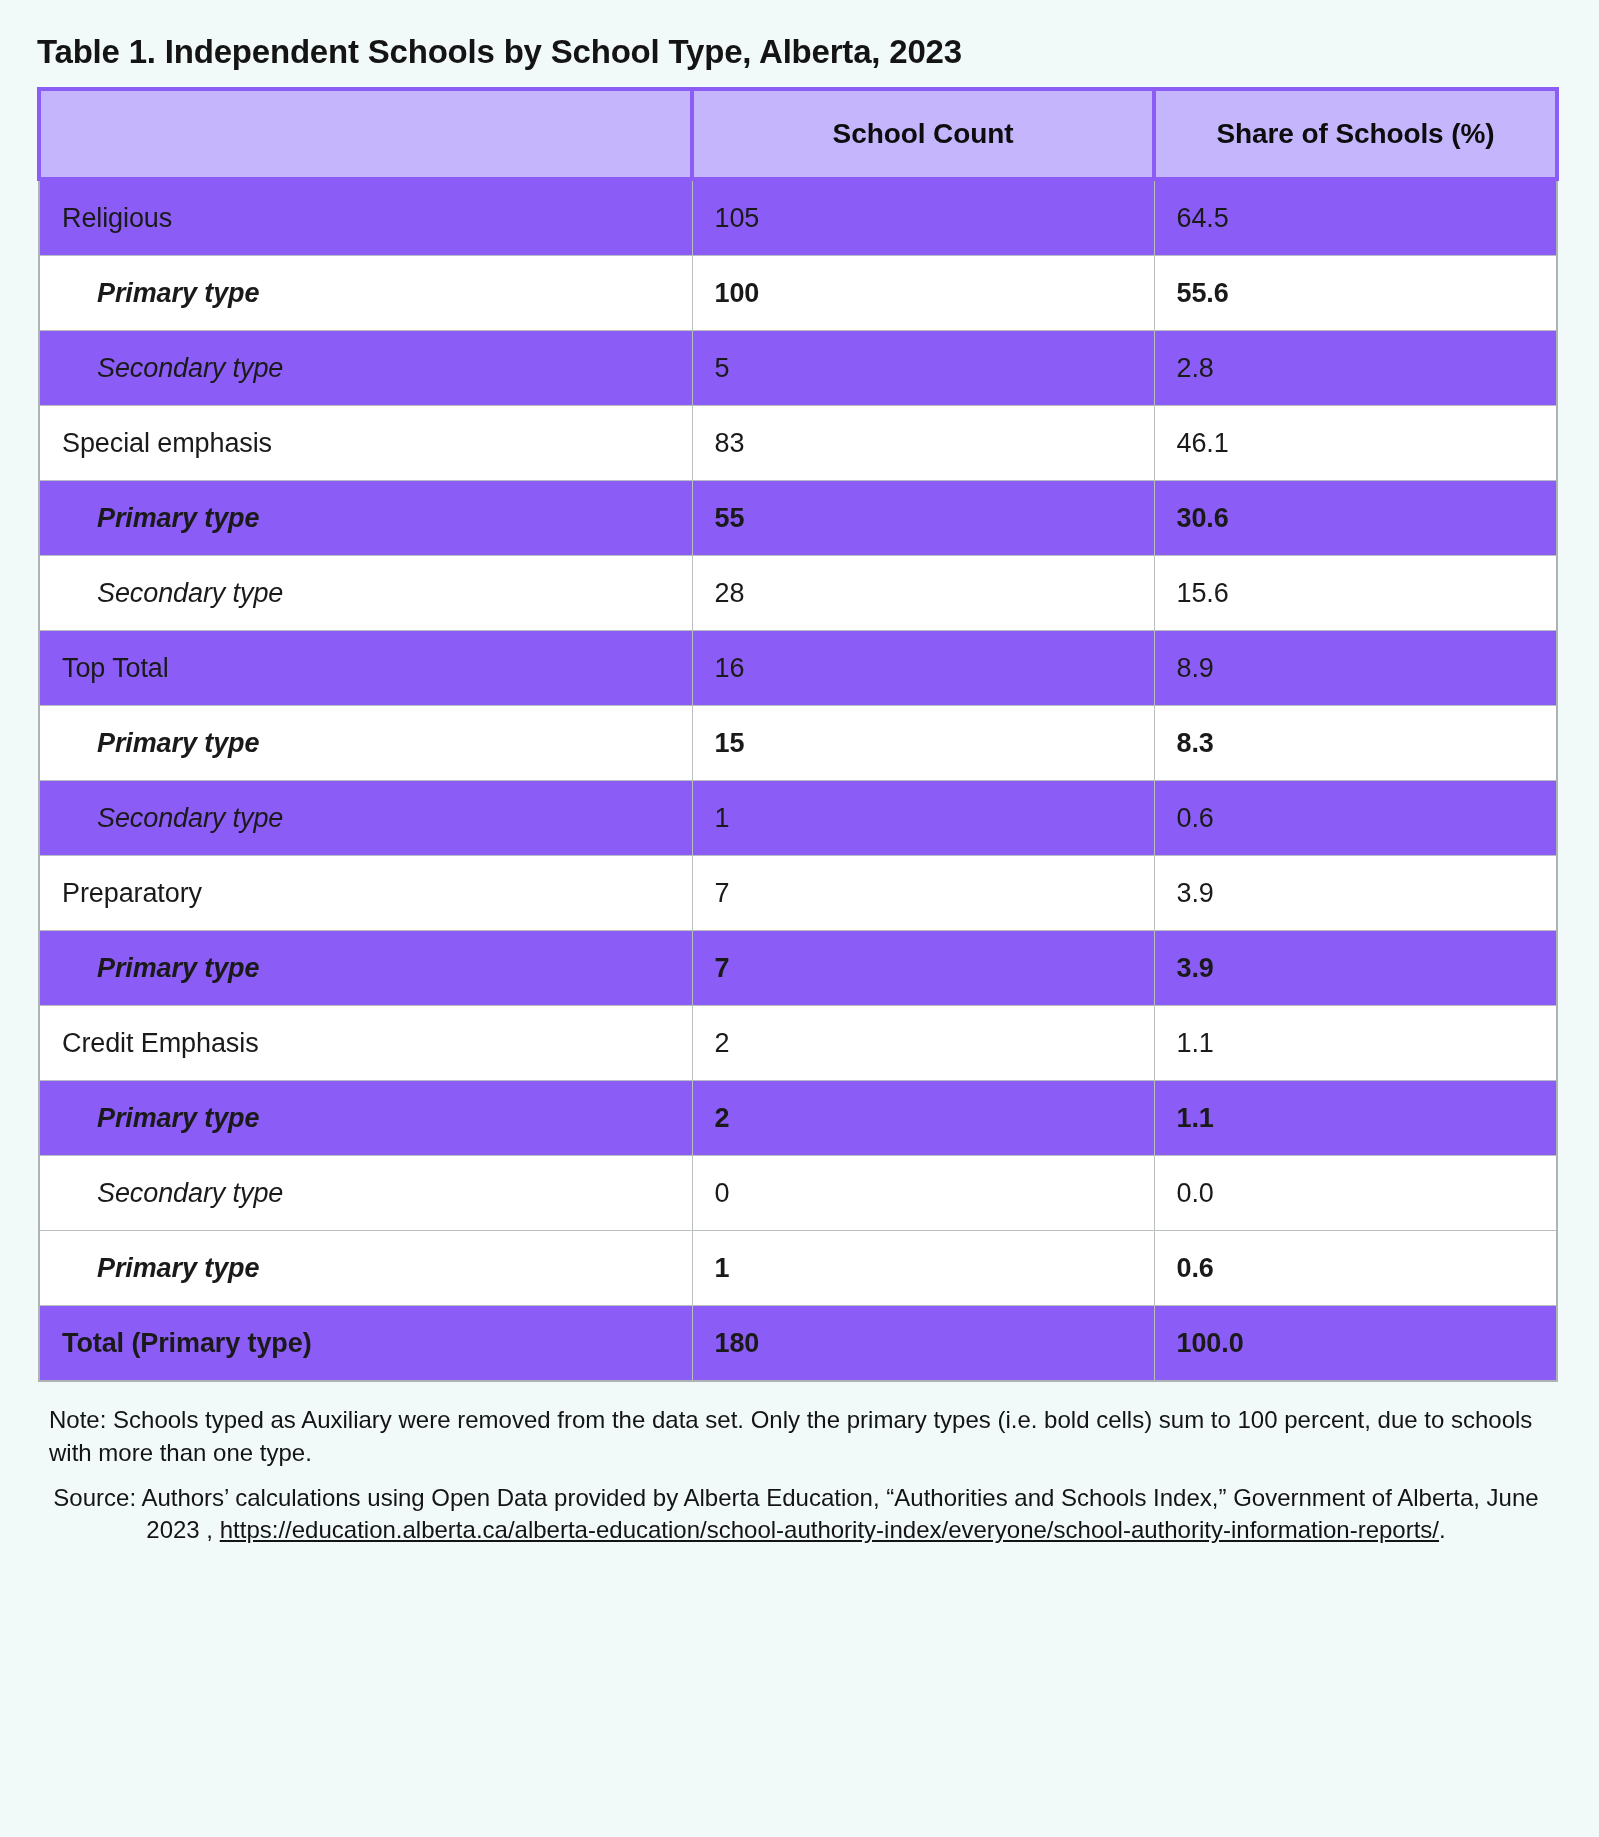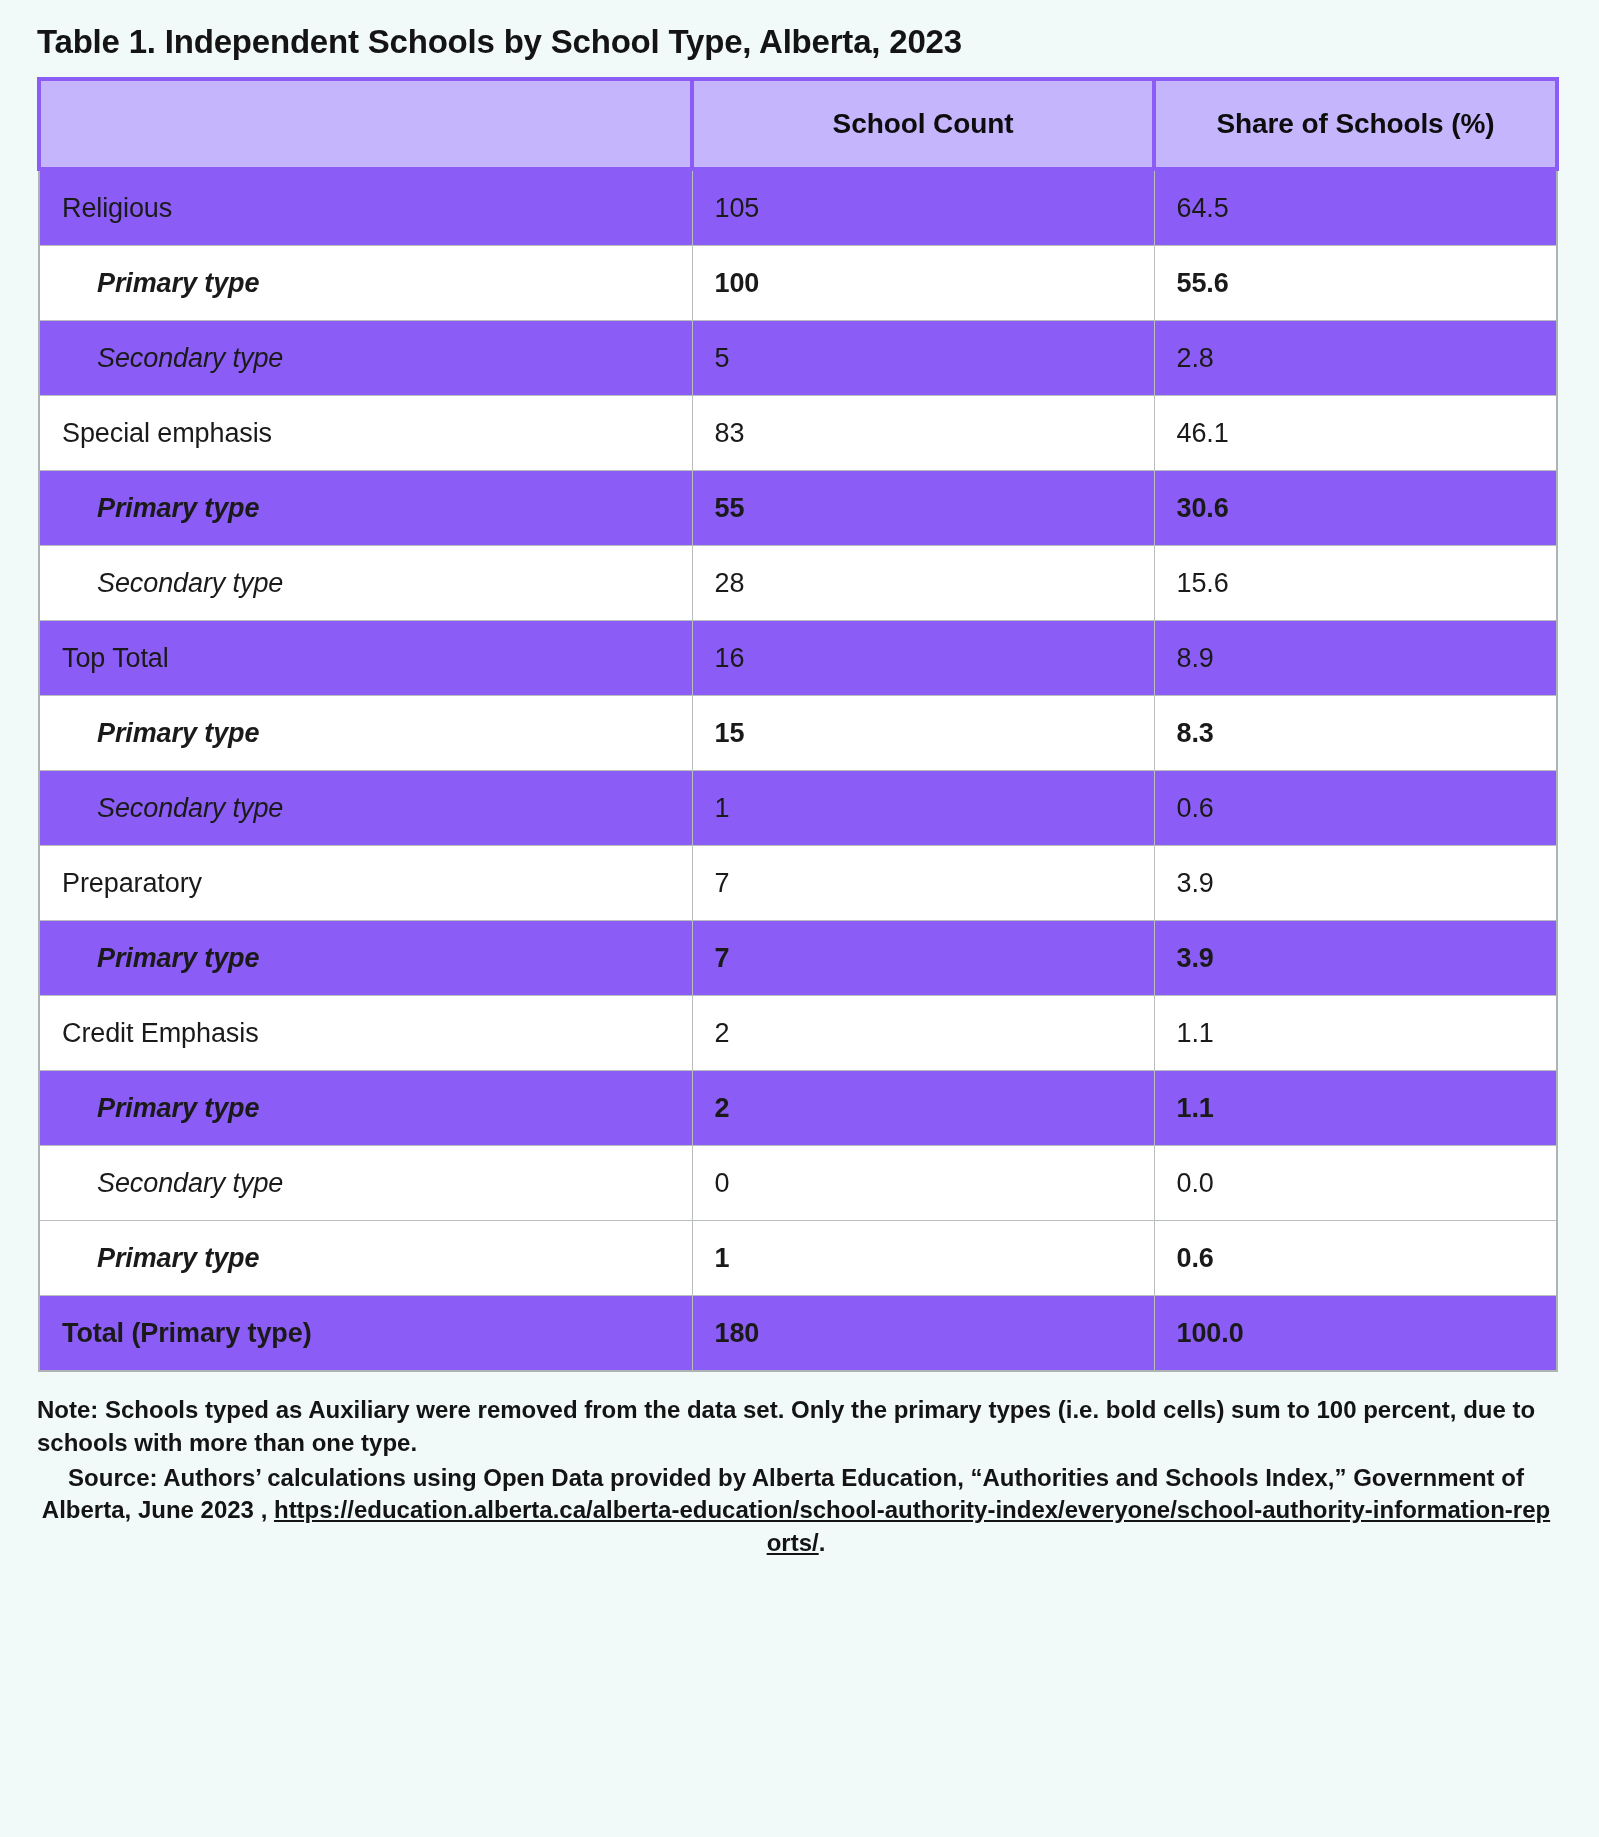--- a/index.html
+++ b/index.html
@@ -11,21 +11,21 @@
     height: 1837px;
     background: #f2faf9;
     font-family: "Liberation Sans", sans-serif;
     color: #1a1a1a;
     overflow: hidden;
   }
   .page {
     box-sizing: border-box;
     width: 1599px;
     height: 1837px;
-    padding: 24px 44px 0 37px;
+    padding: 34px 44px 0 37px;
     position: relative;
   }
   .table-title {
     font-size: 33px;
     font-weight: 700;
     letter-spacing: -0.2px;
     color: #141414;
     margin: 0 0 17px 0;
     line-height: 1.1;
   }
@@ -92,22 +92,21 @@
   }
 
   .footnotes {
     margin-top: 22px;
     font-size: 24px;
     line-height: 1.36;
     color: #141414;
     max-width: 1520px;
   }
   .footnotes p {
-    margin: 0;
-    font-weight: bold;
+    margin: 12px;
   }
   .footnotes .src {
     margin-top: 2px;
     text-align: center;
   }
   .link {
     text-decoration: underline;
     color: #141414;
     word-break: break-all;
   }

